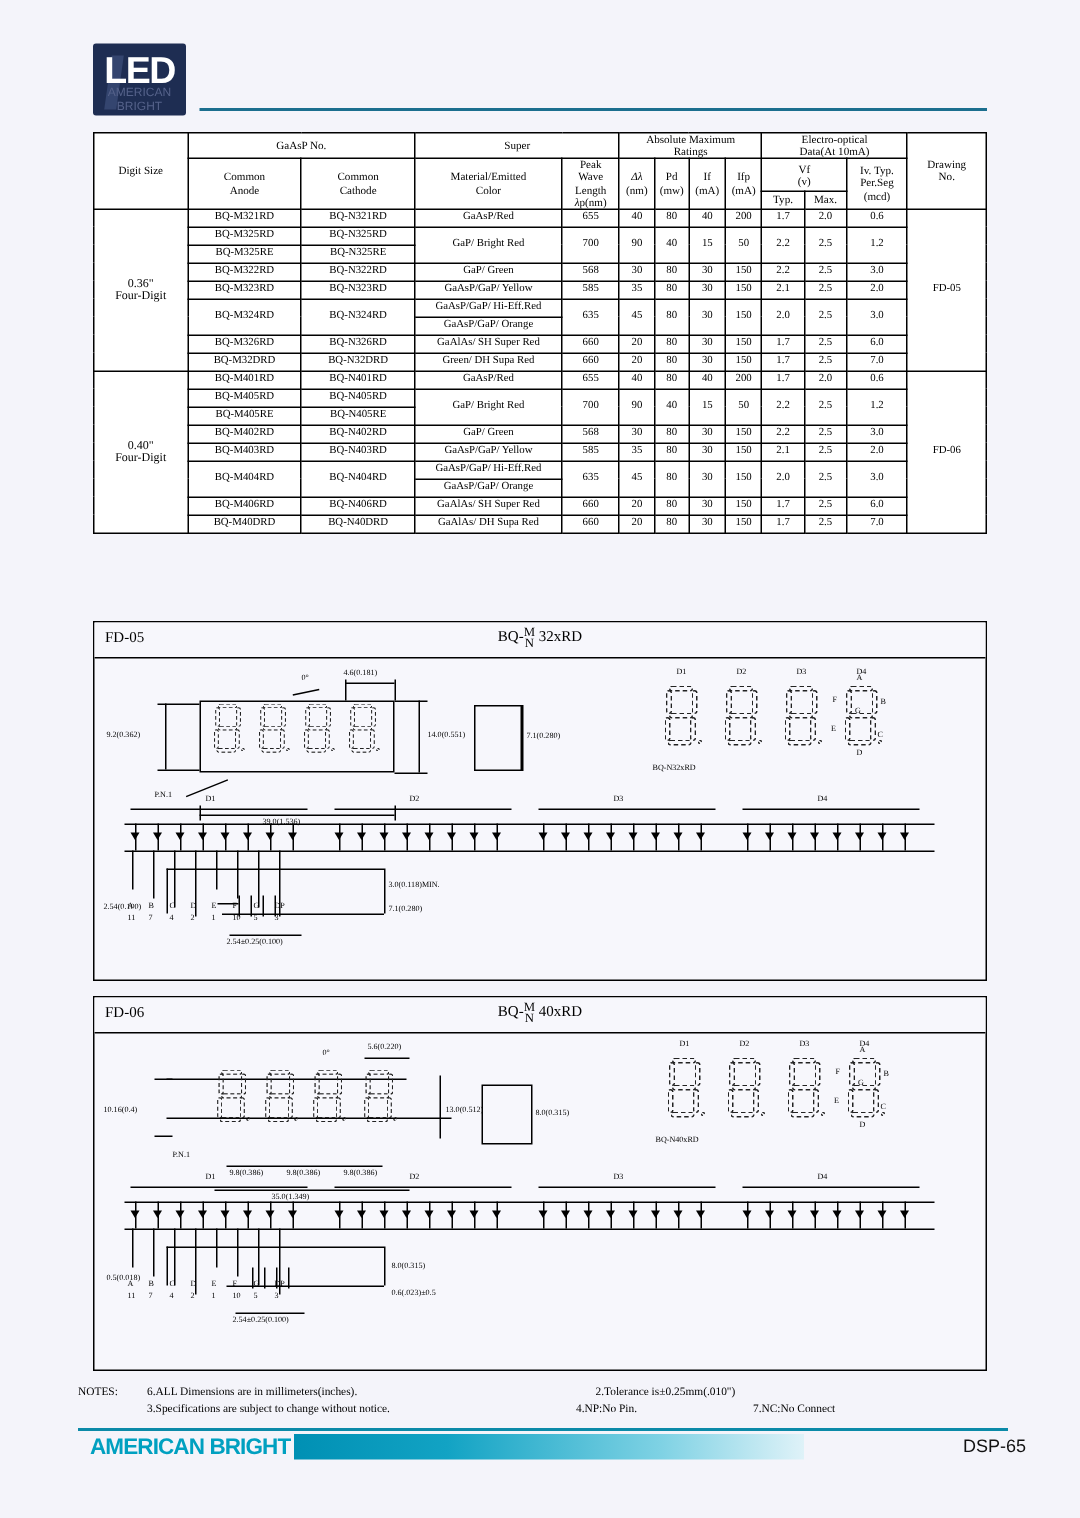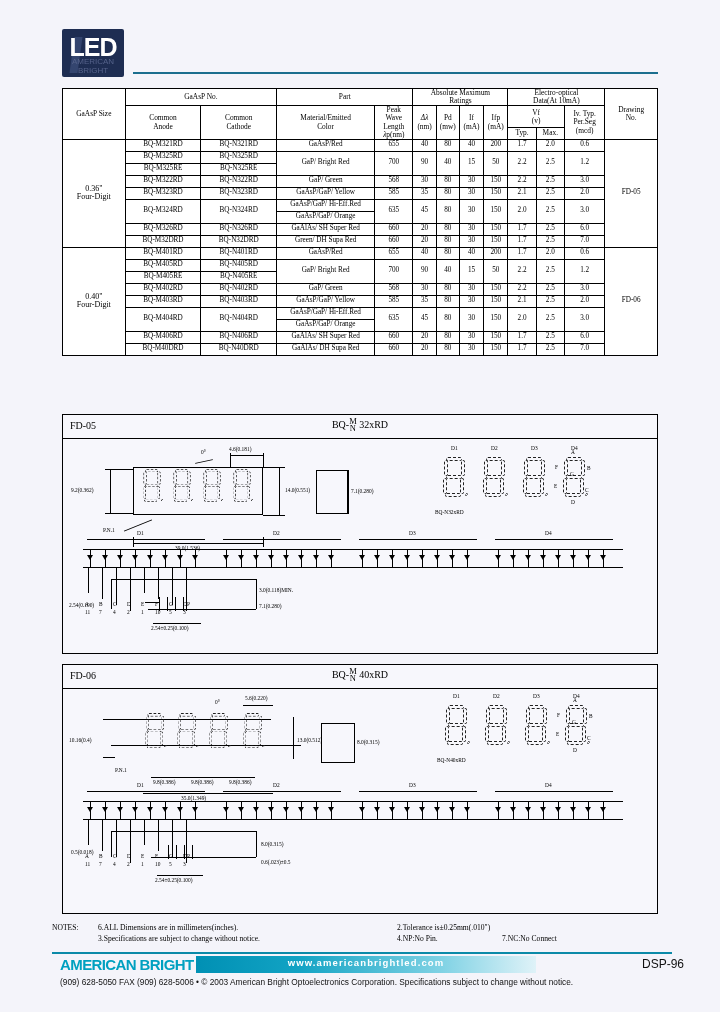--- a/index.html
+++ b/index.html
@@ -111,21 +111,21 @@
     border-right:3.5px solid transparent;
     border-top:5px solid #000;
   }
 
   
   .notes { position:absolute; left:52px; top:922px; width:620px; font-size:7.6px; line-height:1.5; }
   .notes .nl { position:relative; height:11px; }
   .notes .c1 { position:absolute; left:0; }
   .notes .c2 { position:absolute; left:0; }
   .notes .c3 { position:absolute; left:345px; }
-  .notes .c4 { position:absolute; left:345px; }
+  .notes .c4 { position:absolute; left:332px; }
   .notes .c5 { position:absolute; left:450px; }
 
   
   .footer { position:absolute; left:0; top:952px; width:720px; height:60px; }
   .foot-rule { position:absolute; left:52px; top:0px; width:620px; height:1.5px; background:#0b8aa8; }
   .brand {
     position:absolute; left:60px; top:4px;
     font-family:"Liberation Sans", sans-serif;
     font-size:15px; font-weight:bold; color:#00a0c0;
     letter-spacing:-0.6px;
@@ -160,23 +160,23 @@
     <div class="logo-slash"></div>
     <div class="logo-txt">LED</div>
     <div class="logo-sub">AMERICAN BRIGHT</div>
   </div>
   <div class="title-rule"></div>
 </div>
 
 <table class="spec-table">
   <thead>
     <tr>
-      <th rowspan="3" style="width:62px">GaAsP Size</th>
+      <th rowspan="3" style="width:62px">Digit Size</th>
       <th colspan="2" style="width:150px">GaAsP No.</th>
-      <th colspan="2" style="width:135px">Part</th>
+      <th colspan="2" style="width:135px">Super</th>
       <th colspan="4" style="width:94px" class="thick-l">Absolute Maximum<br>Ratings</th>
       <th colspan="3" style="width:96px" class="thick-l">Electro-optical<br>Data(At 10mA)</th>
       <th rowspan="3" style="width:52px" class="thick-l">Drawing<br>No.</th>
     </tr>
     <tr>
       <th rowspan="2" style="width:75px">Common<br>Anode</th>
       <th rowspan="2" style="width:75px">Common<br>Cathode</th>
       <th rowspan="2" style="width:97px">Material/Emitted<br>Color</th>
       <th rowspan="2" style="width:38px" class="sub-head">Peak<br>Wave<br>Length<br><span class="lam">λ</span>p(nm)</th>
       <th rowspan="2" style="width:23px" class="thick-l sub-head"><span class="lam">Δλ</span><br>(nm)</th>
@@ -1032,16 +1032,14 @@
     <span class="c2" style="left:46px;">3.Specifications are subject to change without notice.</span>
     <span class="c4">4.NP:No Pin.</span>
     <span class="c5">7.NC:No  Connect</span>
   </div>
 </div>
 
 <div class="footer">
   <div class="foot-rule"></div>
   <div class="brand">AMERICAN BRIGHT</div>
   <div class="brand-bar"></div>
-  <div class="brand-url">www.americanbrightled.com</div>
-  <div class="dsp">DSP-96</div>
-  <div class="foot-legal">(909) 628-5050  FAX (909) 628-5006 • © 2003 American Bright Optoelectronics Corporation. Specifications subject to change without notice.</div>
+  <div class="dsp">DSP-65</div>
 </div>
 
 </body></html>

